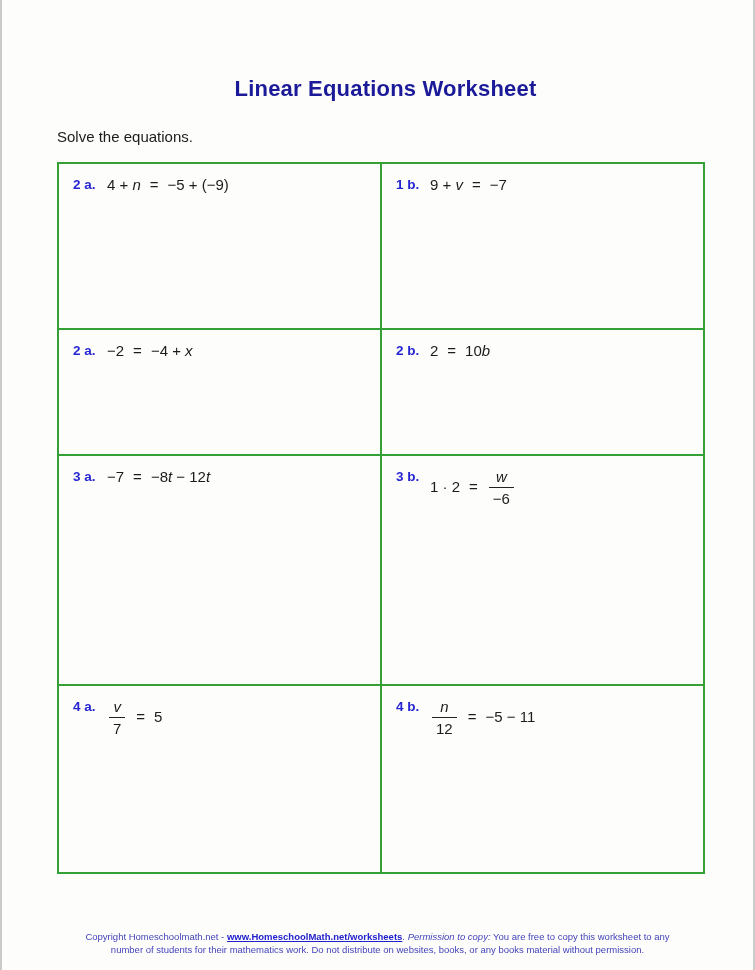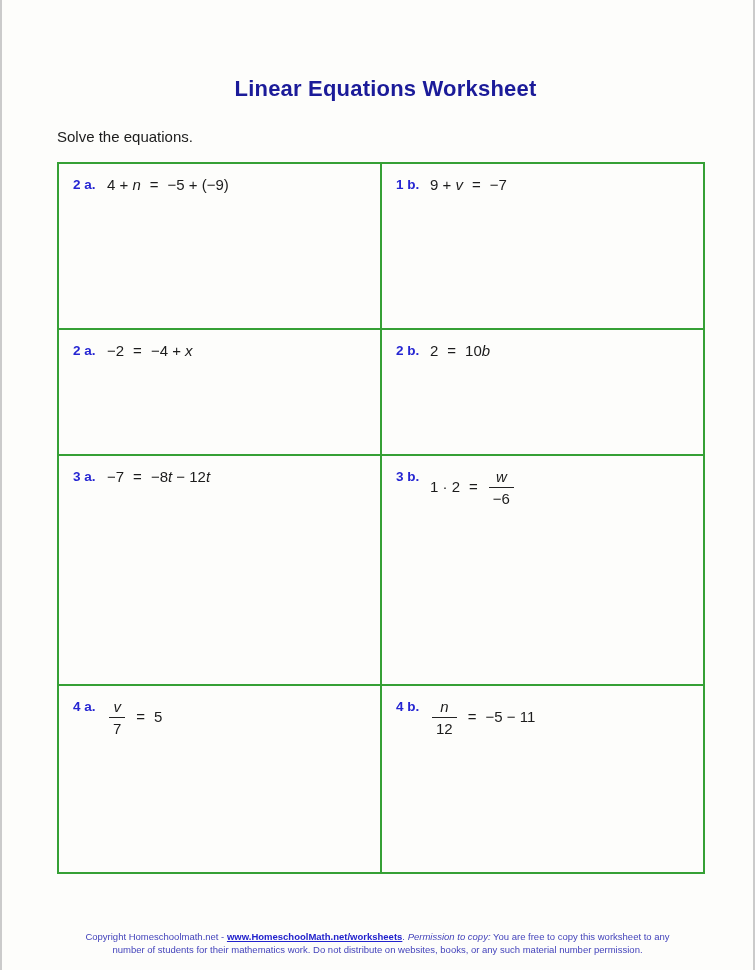--- a/index.html
+++ b/index.html
@@ -196,16 +196,16 @@
                   <span class="den">12</span>
                 </span><span class="eqsign">=</span><span>−5 − 11</span></span>
         </div>
       </td>
     </tr>
   </tbody>
     </table>
 
   <div class="footer">
     <div><span>Copyright Homeschoolmath.net - </span><span class="link">www.HomeschoolMath.net/worksheets</span><span>. </span> <span class="italic">Permission to copy:</span><span> You are free to copy this worksheet to any</span></div>
-    <div>number of students for their mathematics work. Do not distribute on websites, books, or any such material number permission.</div>
+    <div>number of students for their mathematics work. Do not distribute on websites, books, or any books material without permission.</div>
   </div>
 
 </div>
 
 </body></html>

